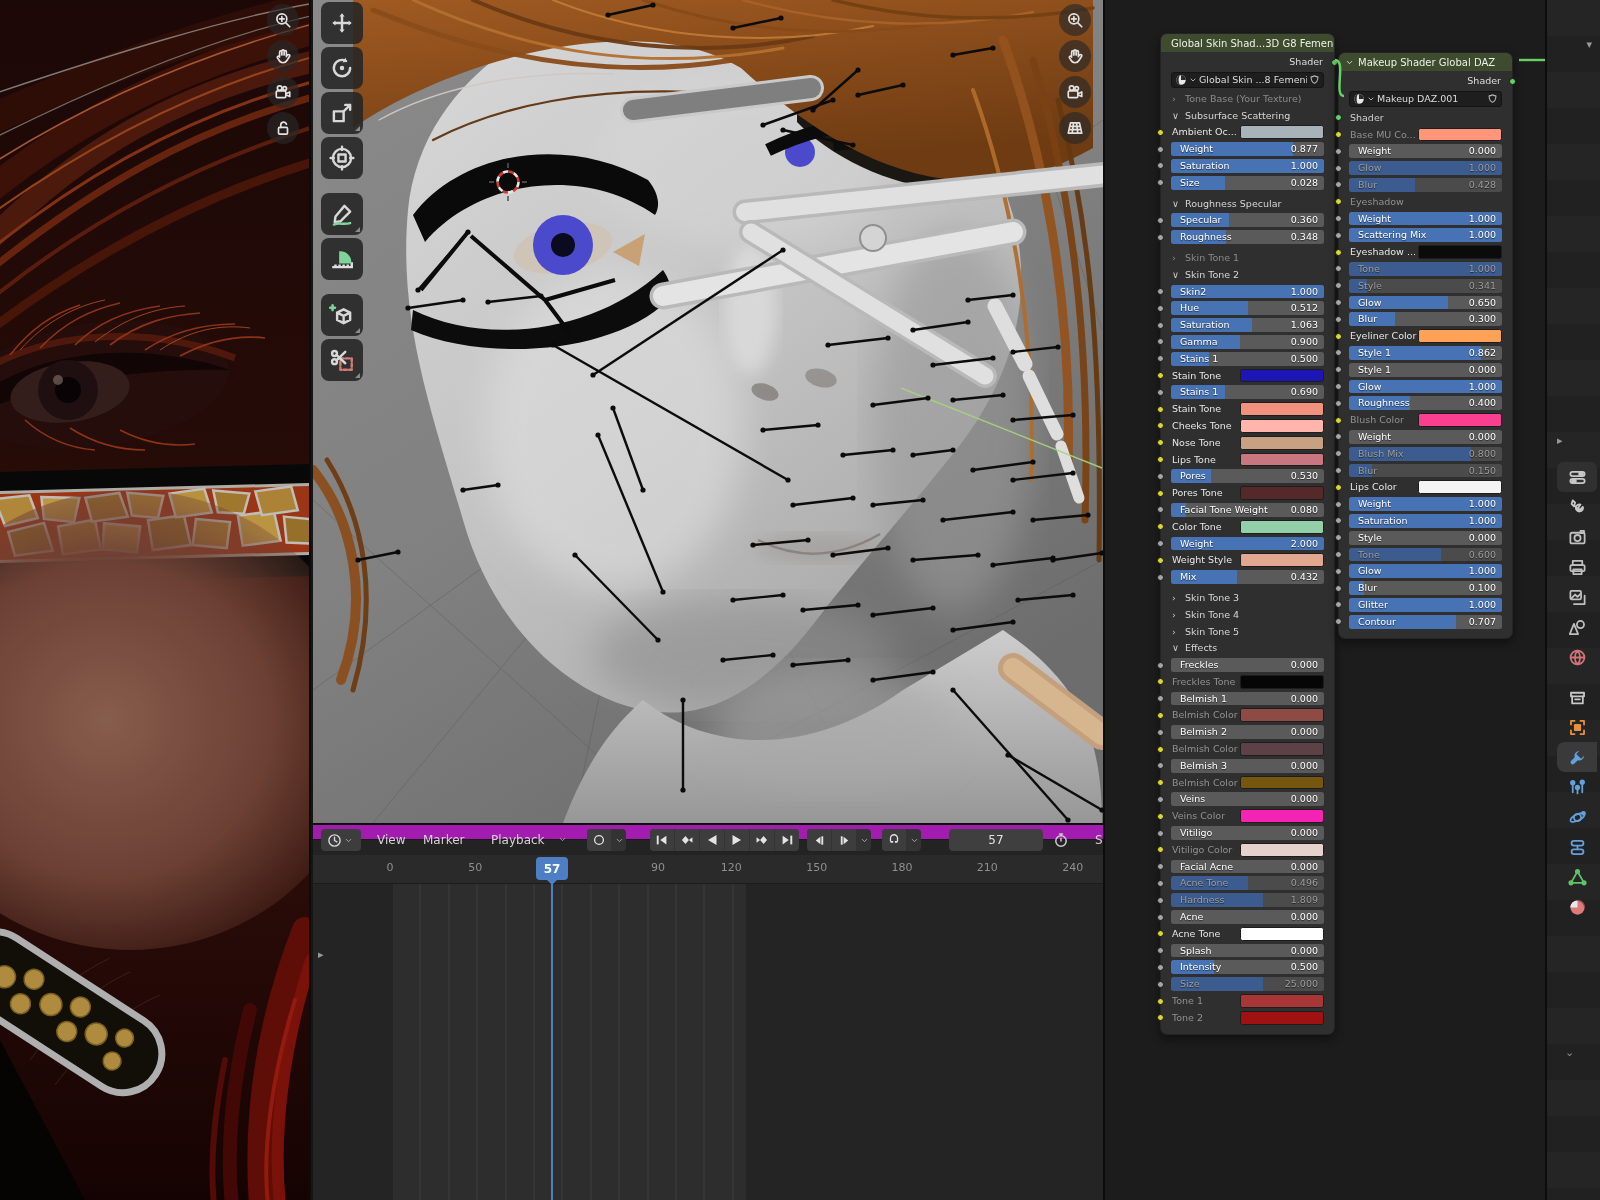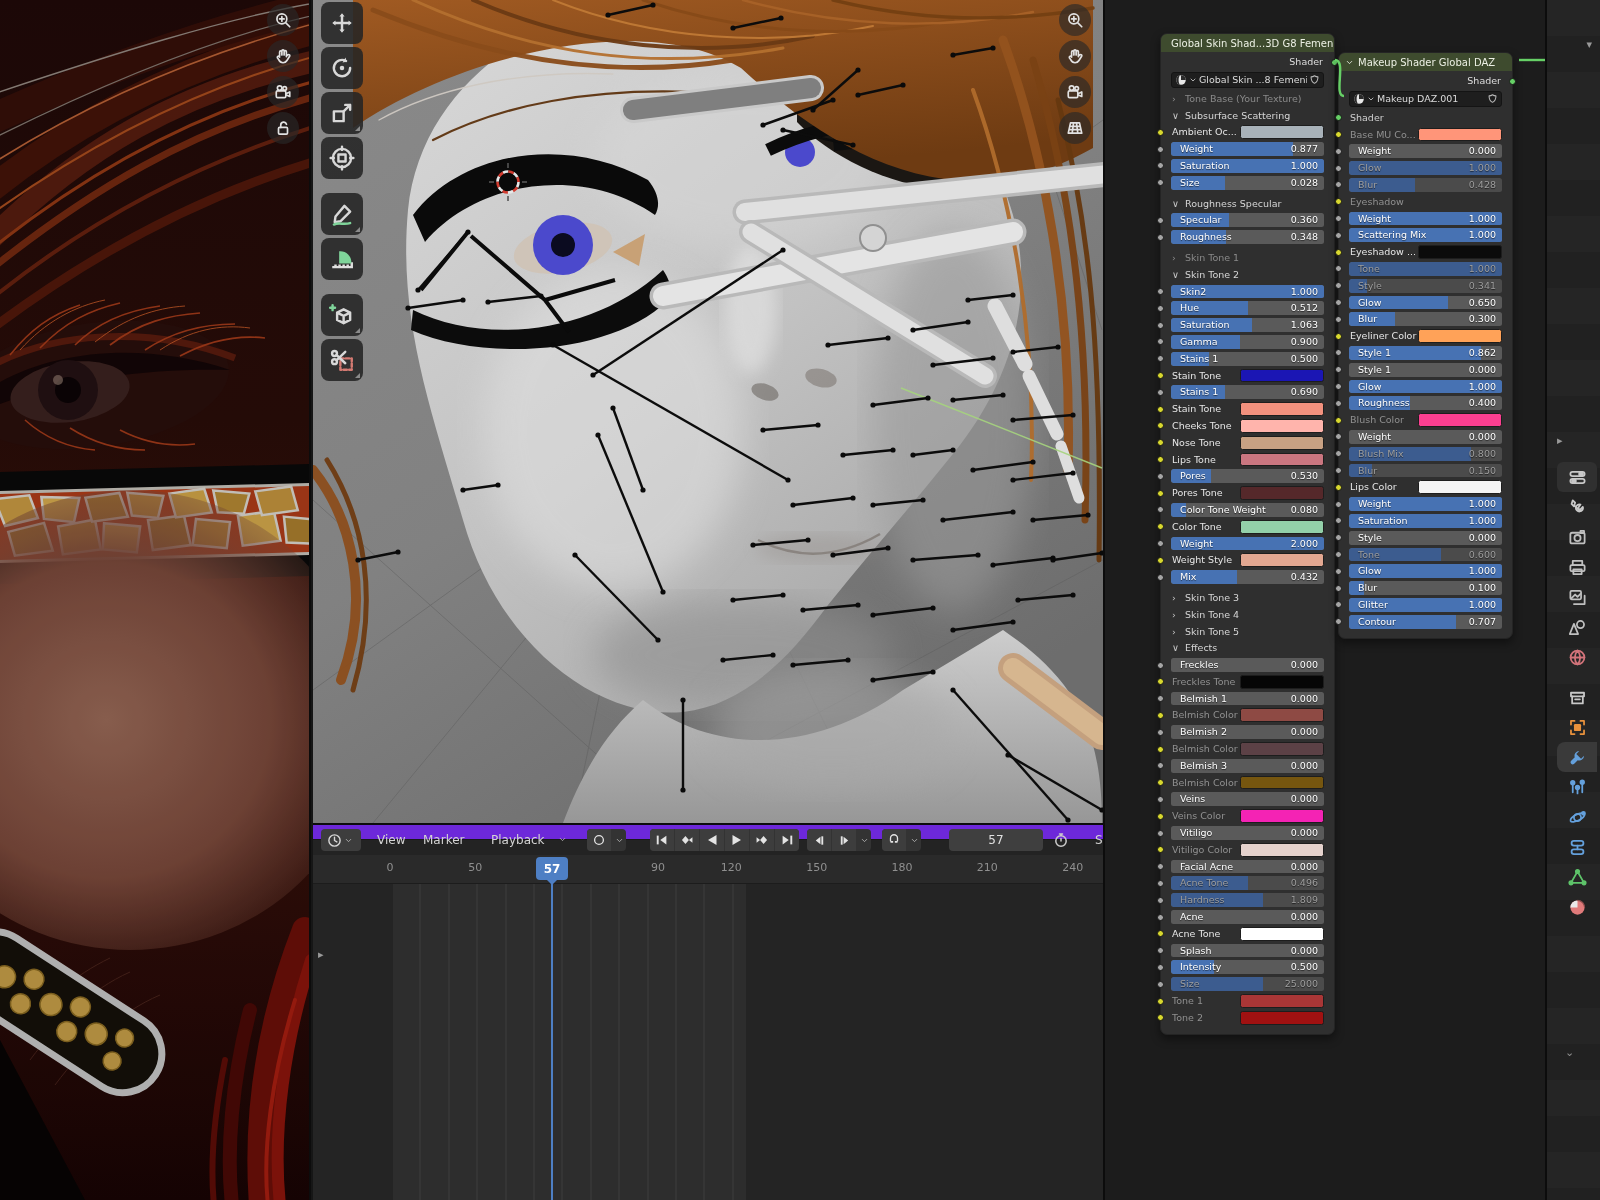--- a/index.html
+++ b/index.html
@@ -19,21 +19,21 @@
   #viewport{left:313px;top:0;width:790px;height:823px;background:#7f7f7f;}
   #tool-col{position:absolute;left:8px;top:2px;display:flex;flex-direction:column;gap:3px;z-index:6;}
   .tool-btn{width:42px;height:42px;border-radius:8px;background:rgba(36,36,36,.88);
             display:flex;align-items:center;justify-content:center;color:#d8d8d8;position:relative;}
   .tool-btn svg{width:26px;height:26px;}
   .tool-gap{height:8px;}
   .tool-sub::after{content:"";position:absolute;right:3px;bottom:3px;border-left:5px solid transparent;
             border-bottom:5px solid #8a8a8a;}
   
   #timeline{left:313px;top:823px;width:790px;height:377px;background:#232323;border-top:2px solid #0c0c0c;}
-  #tl-header{position:absolute;left:0;top:0;width:100%;height:15px;background:#6d28d9;border-bottom:1px solid #191919;}
+  #tl-header{position:absolute;left:0;top:0;width:100%;height:15px;background:#a21caf;border-bottom:1px solid #191919;}
   .tl-menu{position:absolute;top:0;height:30px;line-height:30px;color:#d4d4d4;font-size:12px;padding:0 6px;}
   .tl-btn{position:absolute;top:4px;height:22px;background:#3d3d3d;border-radius:4px;display:flex;
           align-items:center;justify-content:center;color:#d8d8d8;}
   .tl-group{position:absolute;top:4px;height:22px;background:#333;border-radius:4px;display:flex;align-items:center;}
   .tl-group .tbtn{width:24px;height:22px;display:flex;align-items:center;justify-content:center;color:#e4e4e4;background:#3d3d3d;margin-right:1px;}
   .tl-group .tbtn:first-child{border-radius:4px 0 0 4px;}
   .tl-group .tbtn:last-child{border-radius:0 4px 4px 0;margin-right:0;}
   .tbtn svg{width:13px;height:12px;}
   .chev{width:14px;display:flex;align-items:center;justify-content:center;color:#b5b5b5;}
   .chev svg{width:9px;height:9px;}
@@ -914,21 +914,21 @@
             </div>
             <div class="nrow">
               <span class="color-label">Pores Tone</span>
               <span class="color-swatch" style="background: rgb(85, 40, 42);"></span>
               <span class="socket sock-l" style="background: rgb(216, 216, 46);"></span>
             </div>
             <div class="nrow">
               <div class="slider-track">
                 <div class="slider-fill" style="width: 10%; background: rgb(71, 114, 179);"></div>
               </div>
-              <span class="slider-label">Color Tone Weight</span>
+              <span class="slider-label">Facial Tone Weight</span>
               <span class="slider-value">0.080</span>
               <span class="socket sock-l" style="background: rgb(165, 165, 165);"></span>
             </div>
             <div class="nrow">
               <span class="color-label">Color Tone</span>
               <span class="color-swatch" style="background: rgb(147, 208, 169);"></span>
               <span class="socket sock-l" style="background: rgb(216, 216, 46);"></span>
             </div>
             <div class="nrow">
               <div class="slider-track">

